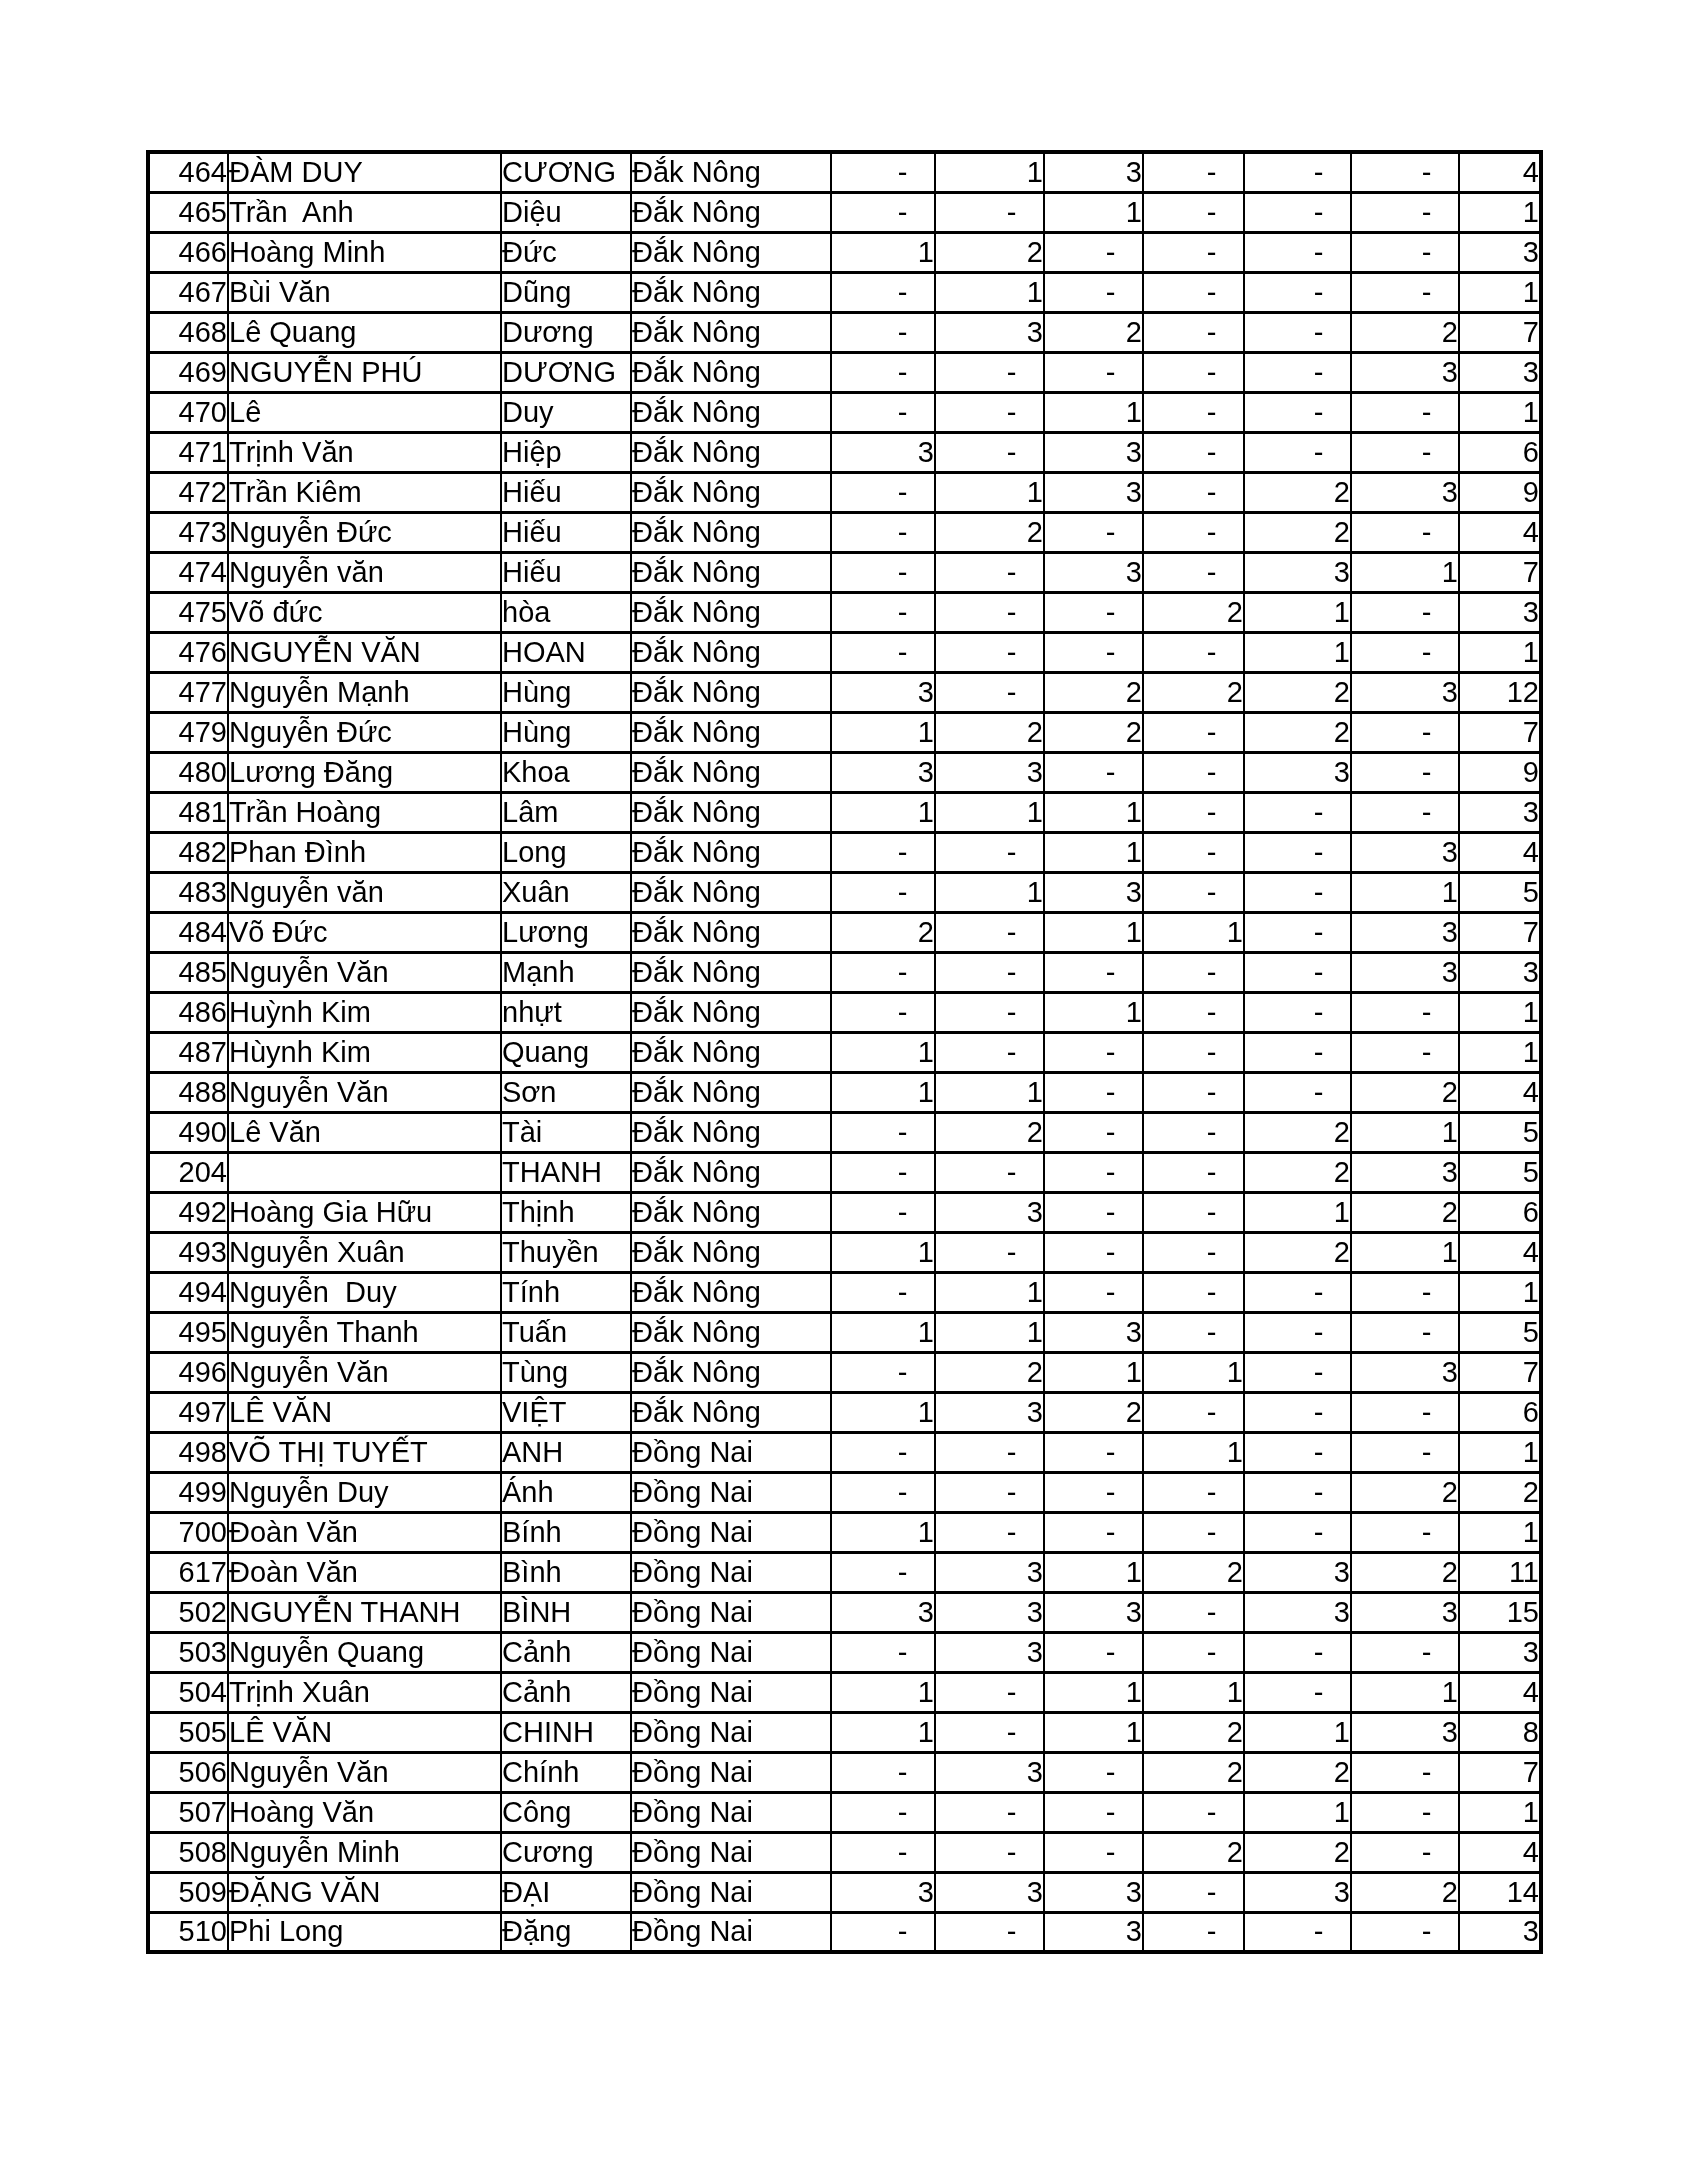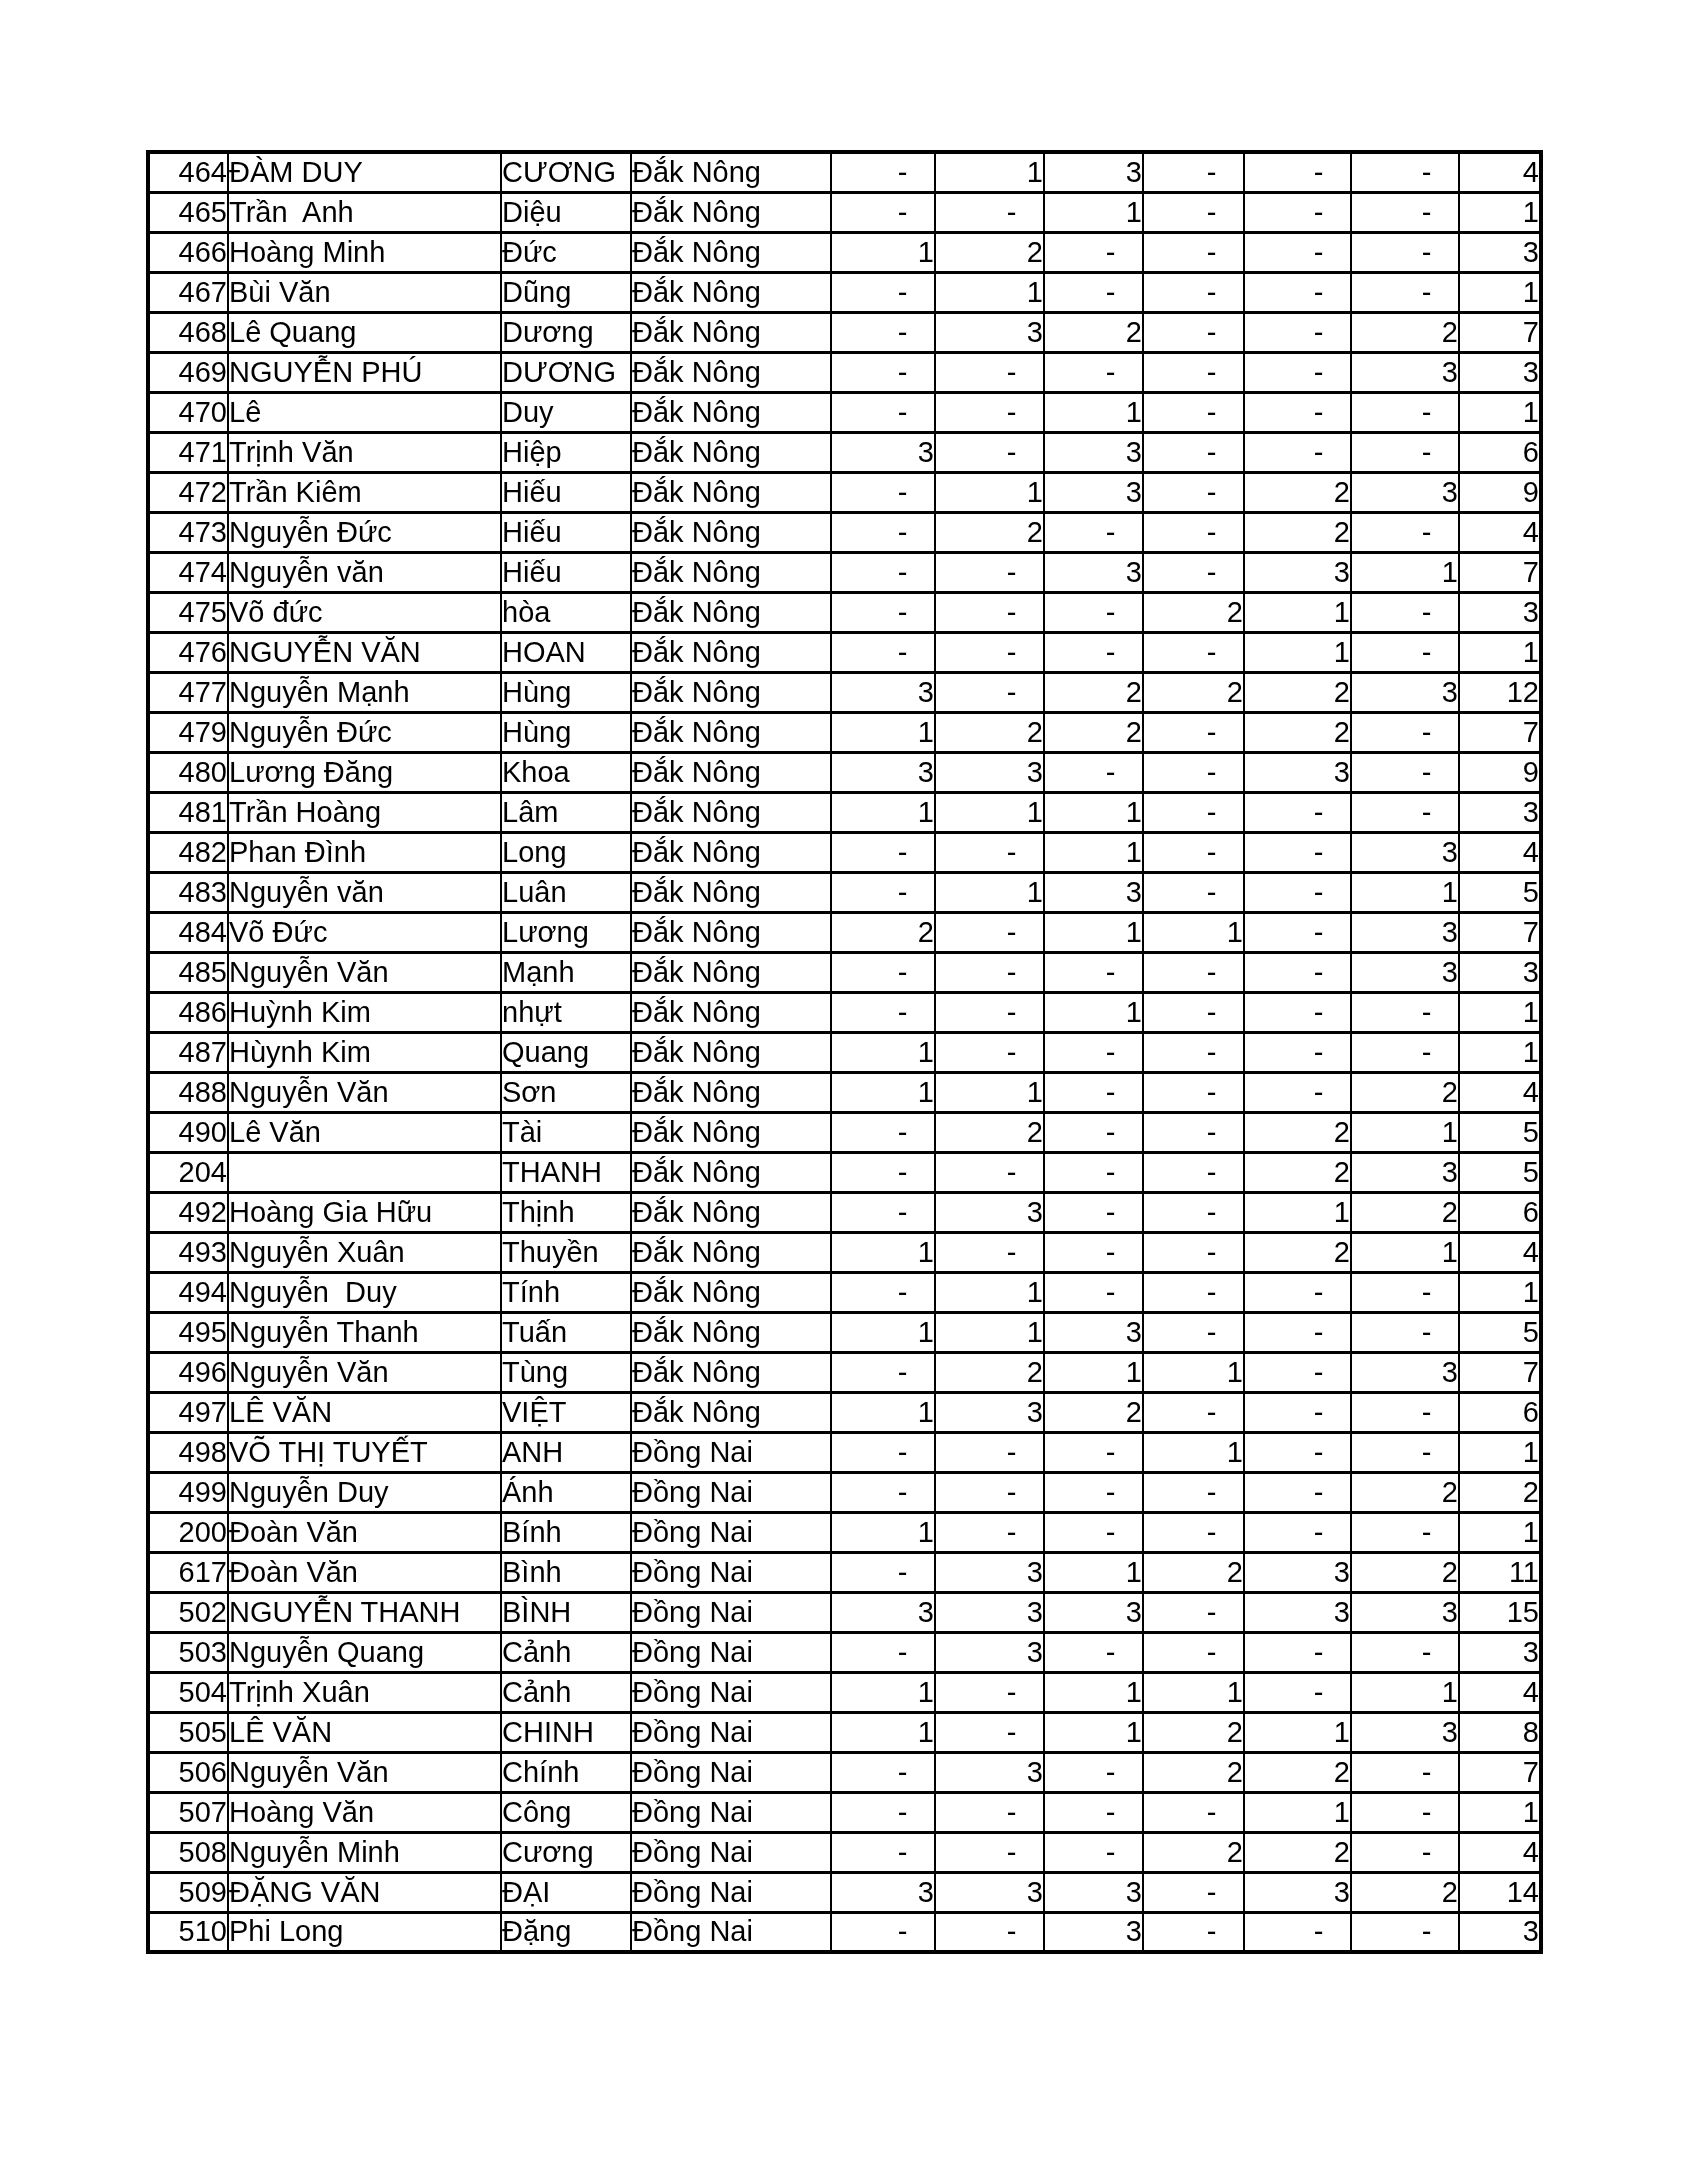--- a/index.html
+++ b/index.html
@@ -296,21 +296,21 @@
     <td class="c-num dash">-</td>
     <td class="c-num">1</td>
     <td class="c-num dash">-</td>
     <td class="c-num dash">-</td>
     <td class="c-num">3</td>
     <td class="c-num">4</td>
   </tr>
         <tr>
     <td class="c-no">483</td>
     <td class="c-text">Nguyễn văn</td>
-    <td class="c-text">Luân</td>
+    <td class="c-text">Xuân</td>
     <td class="c-text">Đắk Nông</td>
     <td class="c-num dash">-</td>
     <td class="c-num">1</td>
     <td class="c-num">3</td>
     <td class="c-num dash">-</td>
     <td class="c-num dash">-</td>
     <td class="c-num">1</td>
     <td class="c-num">5</td>
   </tr>
         <tr>
@@ -502,21 +502,21 @@
     <td class="c-text">Đồng Nai</td>
     <td class="c-num dash">-</td>
     <td class="c-num dash">-</td>
     <td class="c-num dash">-</td>
     <td class="c-num dash">-</td>
     <td class="c-num dash">-</td>
     <td class="c-num">2</td>
     <td class="c-num">2</td>
   </tr>
         <tr>
-    <td class="c-no">200</td>
+    <td class="c-no">700</td>
     <td class="c-text">Đoàn Văn</td>
     <td class="c-text">Bính</td>
     <td class="c-text">Đồng Nai</td>
     <td class="c-num">1</td>
     <td class="c-num dash">-</td>
     <td class="c-num dash">-</td>
     <td class="c-num dash">-</td>
     <td class="c-num dash">-</td>
     <td class="c-num dash">-</td>
     <td class="c-num">1</td>

